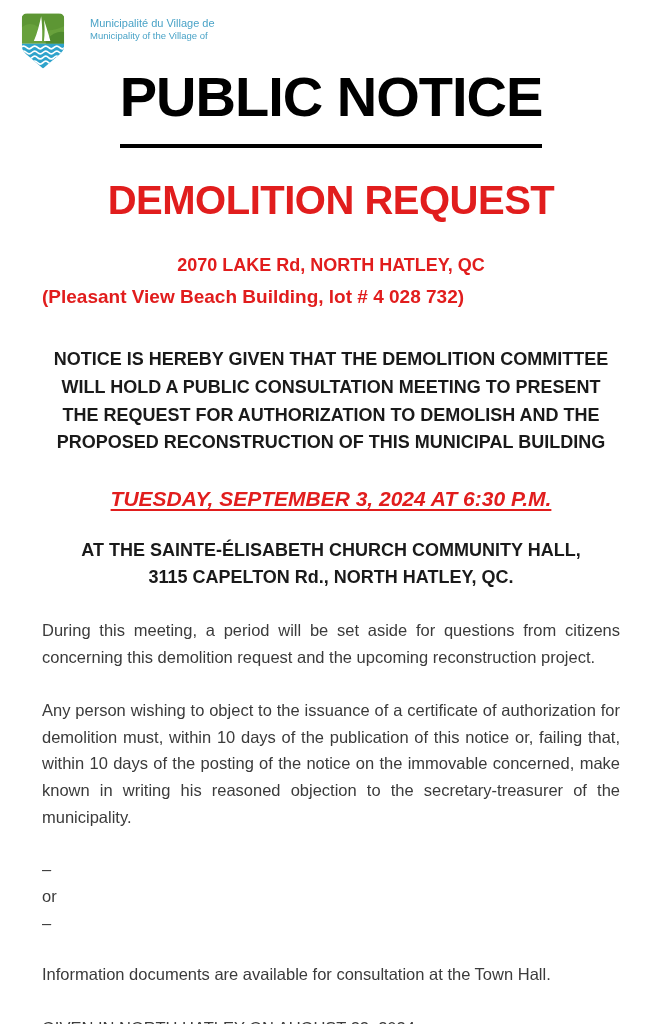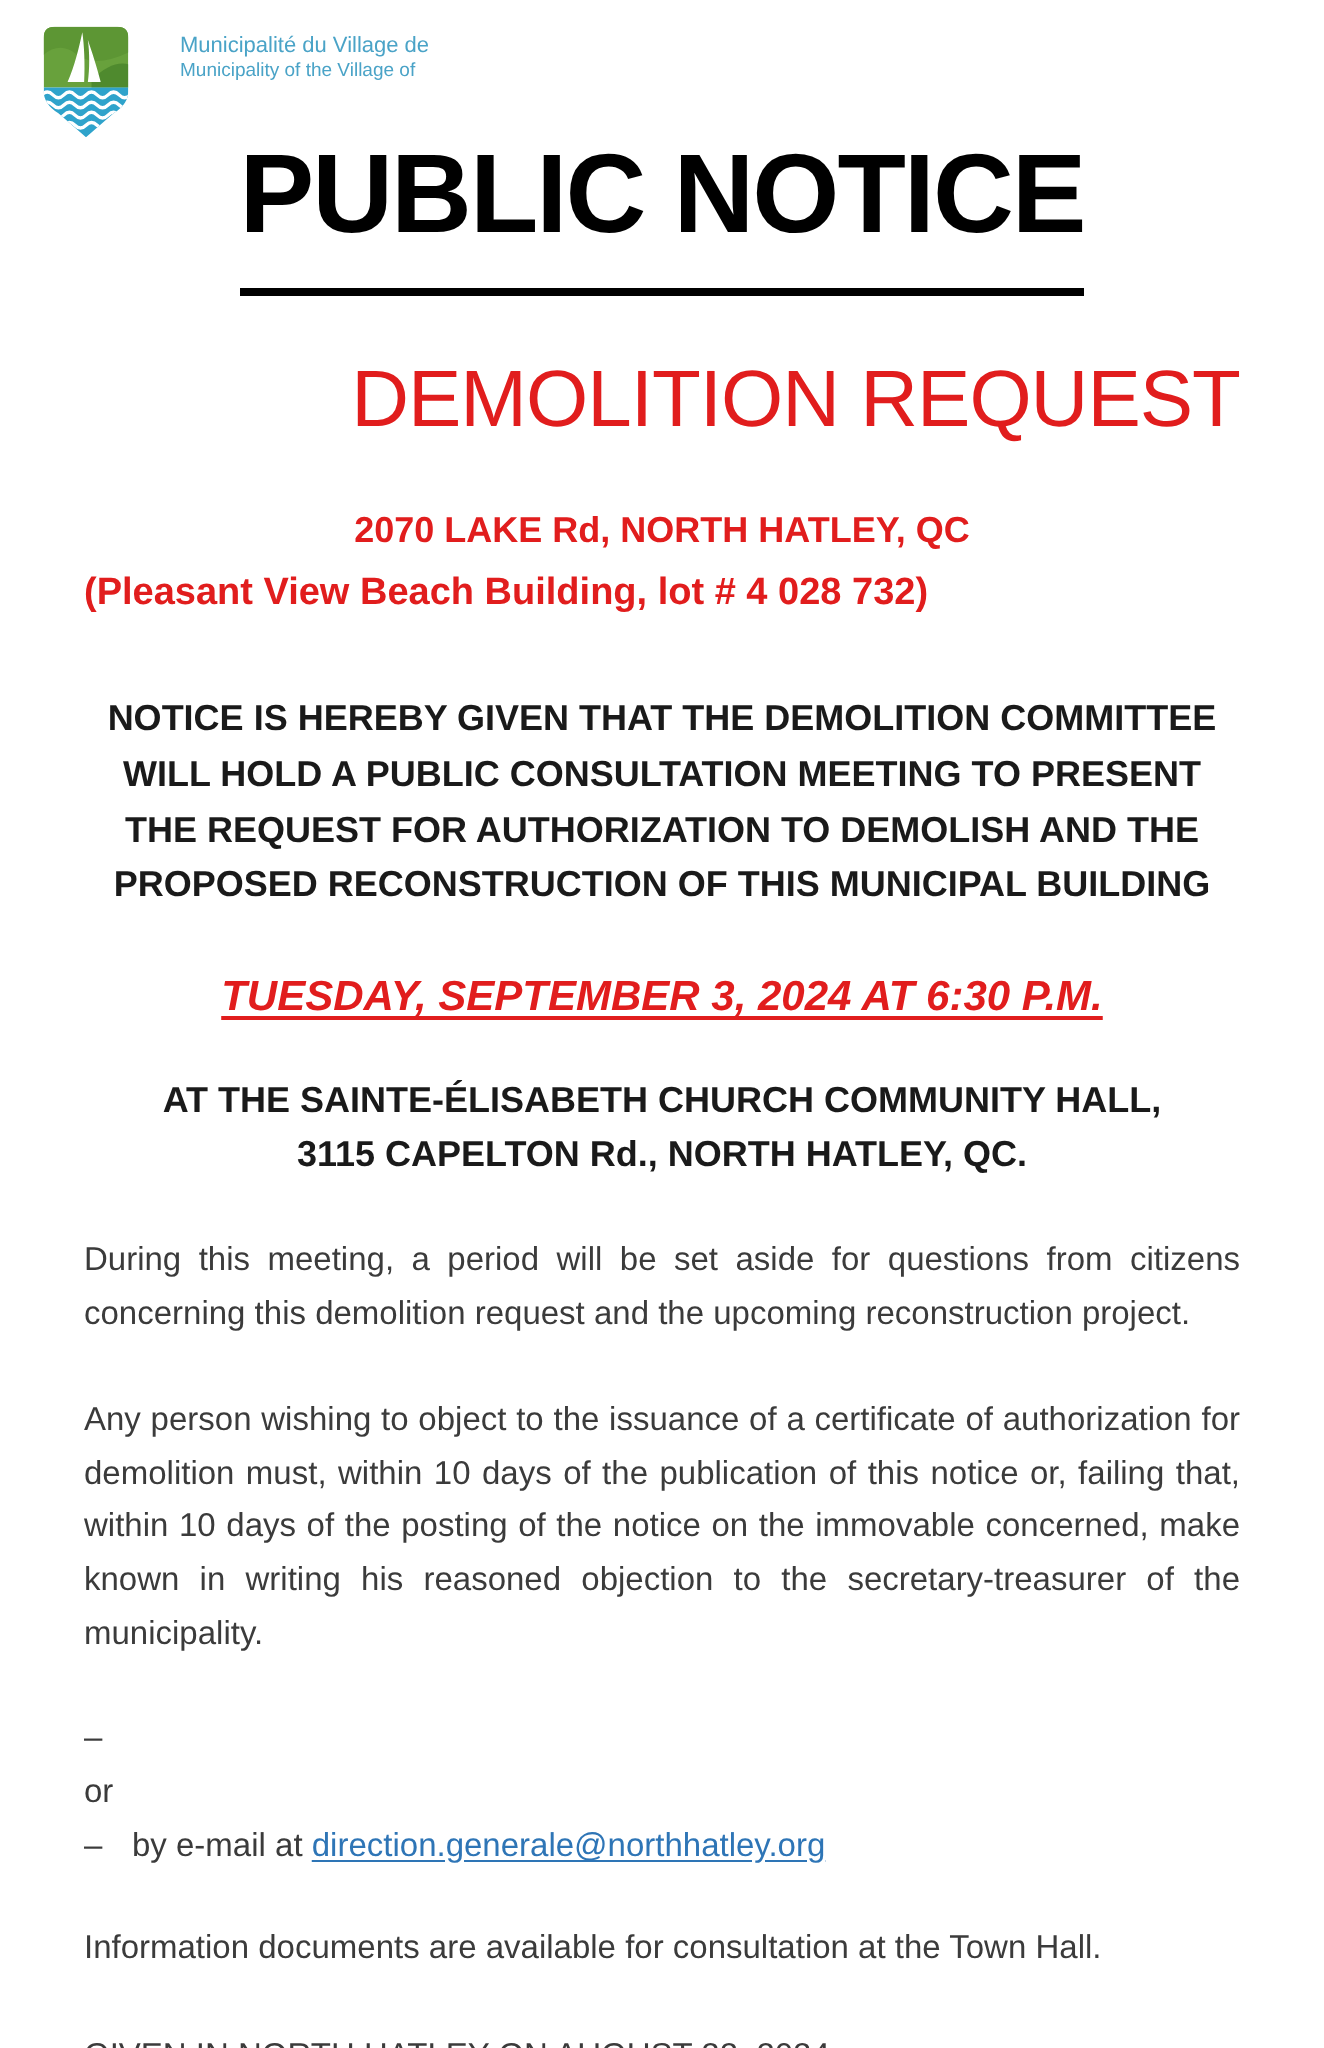--- a/index.html
+++ b/index.html
@@ -41,23 +41,23 @@
     display: inline-block;
     font-size: 56px;
     font-weight: bold;
     color: #000000;
     letter-spacing: -1px;
     line-height: 1.05;
     border-bottom: 4px solid #000000;
     padding-bottom: 17px;
   }
   .subtitle {
-    text-align: right;
+    text-align: center;
     font-size: 40px;
-    font-weight: normal;
+    font-weight: bold;
     color: var(--accent-red, #e11d1d);
     margin-top: 30px;
     letter-spacing: -0.5px;
   }
   .address1 {
     text-align: center;
     font-size: 18px;
     font-weight: bold;
     color: var(--accent-red, #e11d1d);
     margin-top: 32px;
@@ -169,21 +169,20 @@
     <p class="para">During this meeting, a period will be set aside for questions from citizens concerning this demolition request and the upcoming reconstruction project.</p>
     <p class="para">Any person wishing to object to the issuance of a certificate of authorization for demolition must, within 10 days of the publication of this notice or, failing that, within 10 days of the posting of the notice on the immovable concerned, make known in writing his reasoned objection to the secretary-treasurer of the municipality.</p>
 
     <div class="contact-list">
       <div class="contact-item">
         <span class="dash">–</span>
       </div>
       <div class="or-line">or</div>
       <div class="contact-item">
         <span class="dash">–</span>
-        <span><span>by e-mail at </span><a class="email-link">direction.generale@northhatley.org</a></span>
       </div>
     </div>
 
     <p class="info-line">Information documents are available for consultation at the Town Hall.</p>
     <p class="given-line">GIVEN IN NORTH HATLEY ON AUGUST 22, 2024</p>
 
   </div>
 
 </div>
 

